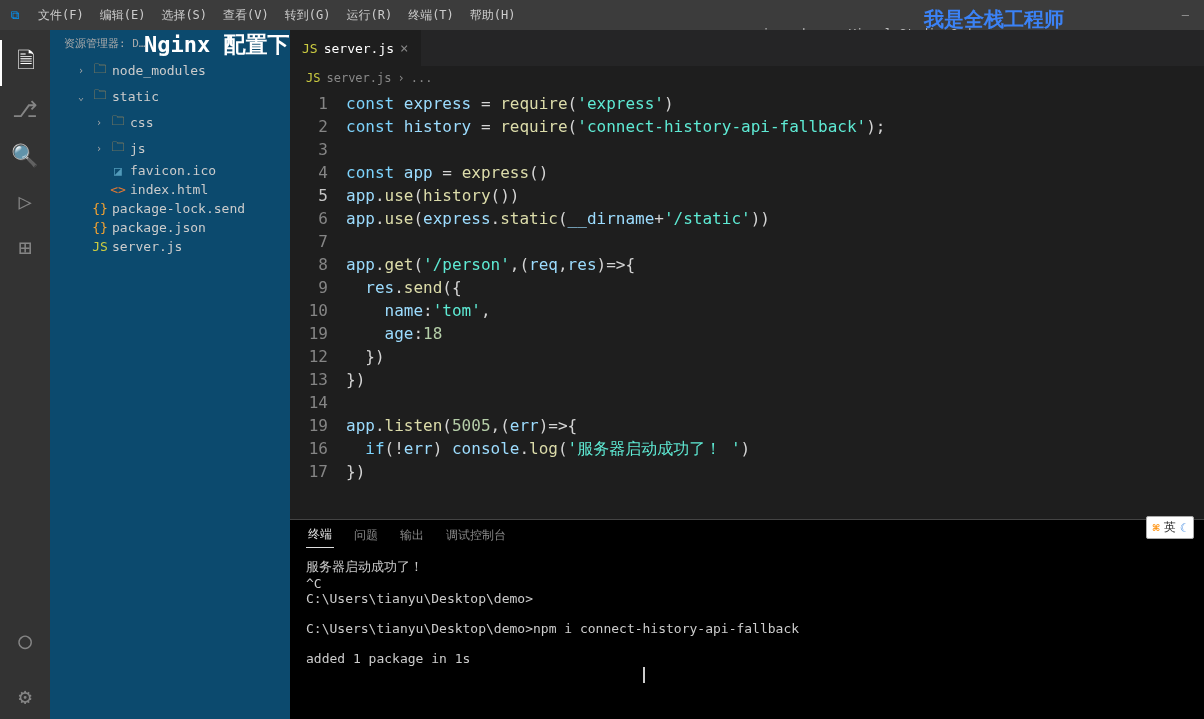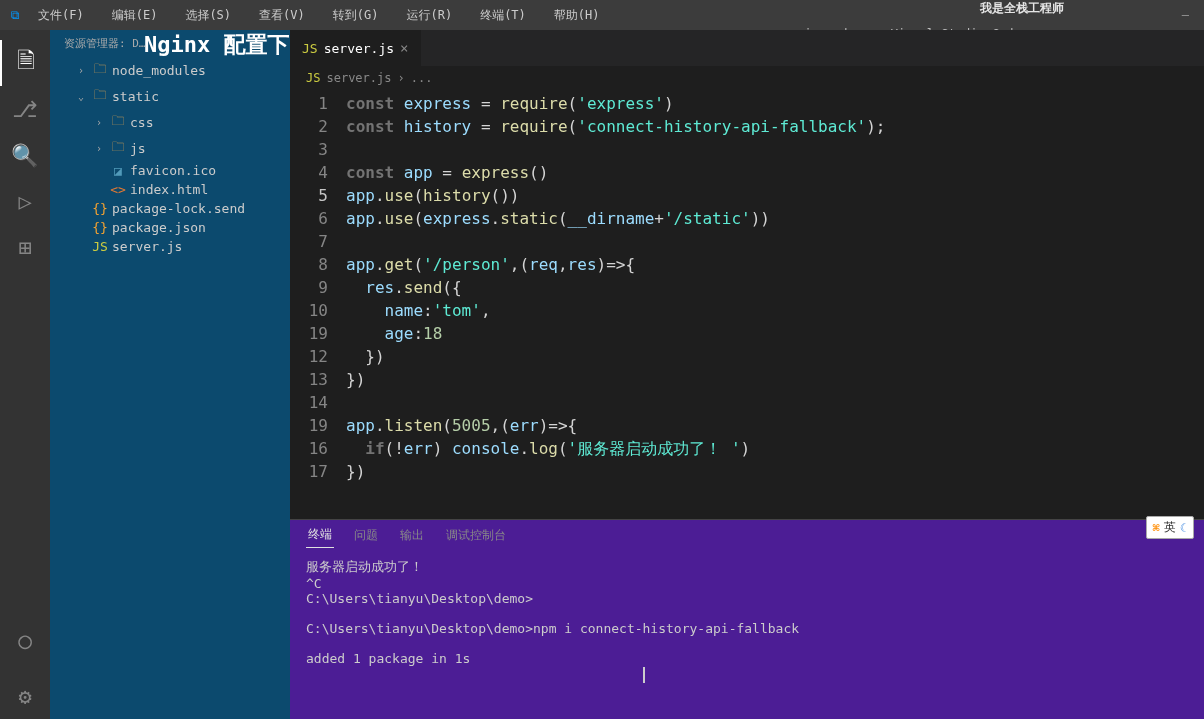--- a/index.html
+++ b/index.html
@@ -1,23 +1,23 @@
 <!DOCTYPE html>
 <html><head>
 <meta charset="utf-8">
 <style>
 * { margin:0; padding:0; box-sizing:border-box; }
 body { font-family:"Microsoft YaHei",Consolas,monospace; background:#1e1e1e; color:#ccc; width:1204px; height:719px; overflow:hidden; position:relative; }
 .titlebar { height:30px; background:#3c3c3c; display:flex; align-items:center; font-size:12px; }
 .titlebar .vscode-icon { width:30px; display:flex; justify-content:center; align-items:center; color:#0098ff;}
-.titlebar .menus { display:flex; gap:12px; }
+.titlebar .menus { display:flex; gap:0; }
 .titlebar .menu-item { padding:0 8px; cursor:pointer; }
 .titlebar .title { flex:1; text-align:center; color:#bbb;margin-top:38px; }
 .titlebar .win-controls { display:flex; gap:20px; padding:0 15px; color:#999;}
-.overlay-text { position:absolute; top:0; right:140px; font-size:12px; font-weight:bold; color:#e5e5e5; z-index:10;}
+.overlay-text { position:absolute; top:6px; right:140px; font-size:20px; font-weight:bold; color:#3b82f6; z-index:10;}
 .overlay-left { position:absolute; top:30px; left:144px; font-size:22px; font-weight:bold; color:#fff; z-index:10;}
 .main { display:flex; height:calc(100% - 30px); }
 .activity-bar { width:50px; background:#333333; display:flex; flex-direction:column; align-items:center; padding-top:10px; }
 .activity-bar .icon { width:50px; height:46px; display:flex; justify-content:center; align-items:center; color:#858585; font-size:22px; cursor:pointer; }
 .activity-bar .icon.active { color:#fff; border-left:2px solid #fff; }
 .activity-bar .bottom { margin-top:auto; margin-bottom:10px; }
 .sidebar { width:240px; background:#0c4a6e; display:flex; flex-direction:column; font-size:13px;}
 .sidebar-header { padding:6px 14px; font-size:11px; color:#aaa;}
 .tree { flex:1; overflow:auto; }
 .tree-item { display:flex; align-items:center; padding:2px 0 2px 8px; gap:4px; cursor:pointer;}
@@ -35,27 +35,27 @@
 .tab { display:flex; align-items:center; padding:0 12px; gap:6px; font-size:13px; background:#2d2d2d; color:#aaa;}
 .tab.active { background:#1e1e1e; color:#fff;}
 .tab .close { color:#888; font-size:14px;}
 .tab .file-icon { color:#cbcb41; }
 .breadcrumb { height:24px; display:flex; align-items:center; padding-left:16px; font-size:12px; color:#888; gap:6px; background:#1e1e1e;}
 .breadcrumb .js-icon { color:#cbcb41; }
 .code-area { flex:1; display:flex; font-family:Consolas,monospace; font-size:16px; line-height:23px; overflow:hidden; padding-top:2px;}
 .gutter { width:56px; text-align:right; color:#858585; padding-right:18px;}
 .gutter .ln.active { color:#c6c6c6;}
 .code { flex:1; white-space:pre; }
-.k { color:#737373;font-weight:bold;} 
+.k { color:#7dd3fc;} 
 .v { color:#9cdcfe;} 
 .f { color:#dcdcaa;} 
 .s { color:#5eead4;} 
 .n { color:#b5cea8;} 
 .c { color:#d4d4d4;} 
-.panel { height:200px; border-top:1px solid #444; display:flex; flex-direction:column; background:#4c1d95;}
+.panel { height:200px; border-top:1px solid #444; display:flex; flex-direction:column; background:#000000;}
 .panel-tabs { height:30px; display:flex; align-items:center; gap:18px; padding-left:16px; font-size:12px; }
 .panel-tab { color:#888; cursor:pointer; padding:4px 2px;}
 .panel-tab.active { color:#e0e0e0; border-bottom:1px solid #e0e0e0;}
 .terminal { flex:1; padding:8px 16px; font-family:Consolas,monospace; font-size:13px; color:#ccc; white-space:pre-wrap; overflow:hidden;}
 .ime-indicator { position:absolute; right:10px; top:516px; background:#fff; border:1px solid #aaa; padding:2px 6px; font-size:12px; color:#333; border-radius:2px; display:flex; align-items:center; gap:4px;}
 .ime-indicator .orange { color:#ff8c00; font-weight:bold;}
 .ime-indicator .moon { color:#4a90e2;}
 .terminal-cursor { display:inline-block; width:2px; height:16px; background:#ccc; vertical-align:middle;}
 </style>
 </head>

